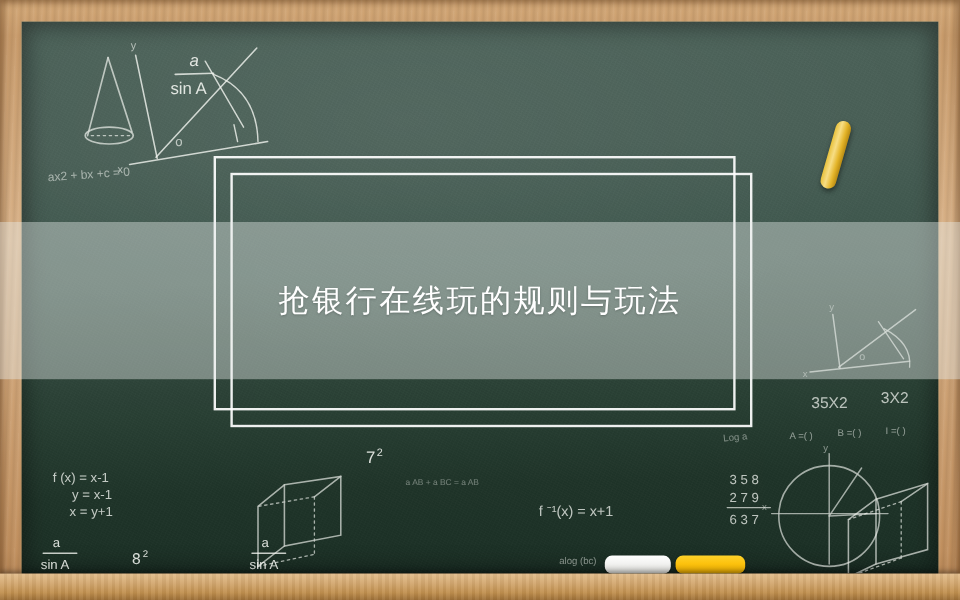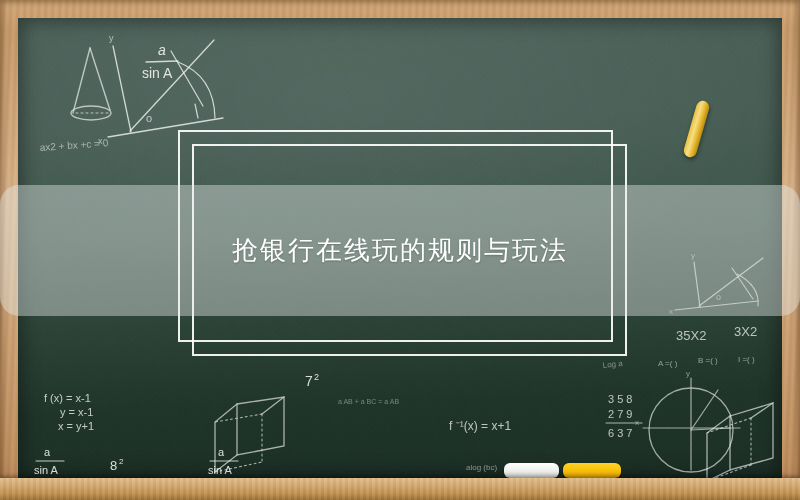--- a/index.html
+++ b/index.html
@@ -68,21 +68,20 @@
   
   #title-band {
     position: absolute;
     left: 0; top: 185px;
     width: 800px; height: 131px;
     background: rgba(232,236,233, 0.42);
     display: flex;
     align-items: center;
     justify-content: center;
     z-index: 6;
-    border-radius: 19px;
   }
   #page-title {
     color: #ffffff;
     font-size: 26px;
     letter-spacing: 2px;
     font-weight: 400;
     white-space: nowrap;
     text-shadow: 0 1px 2px rgba(0,0,0,0.22);
   }
 

